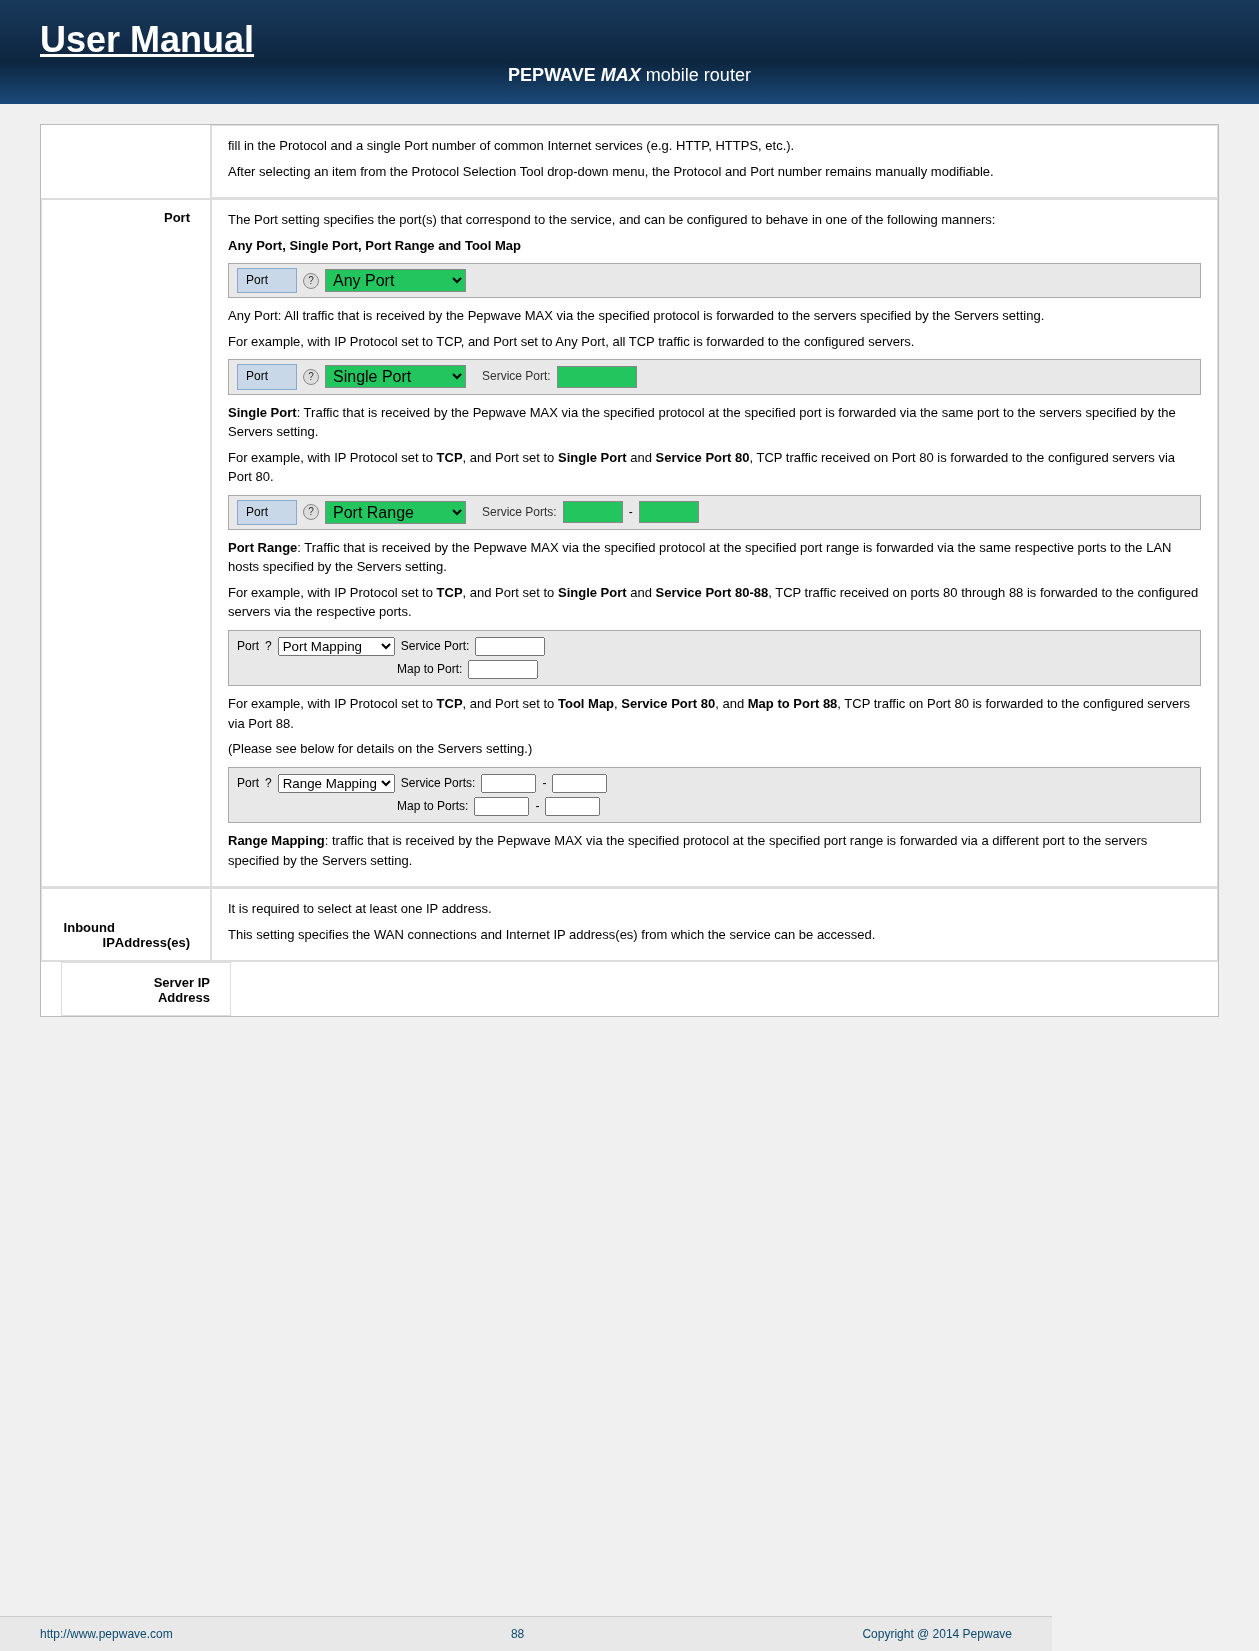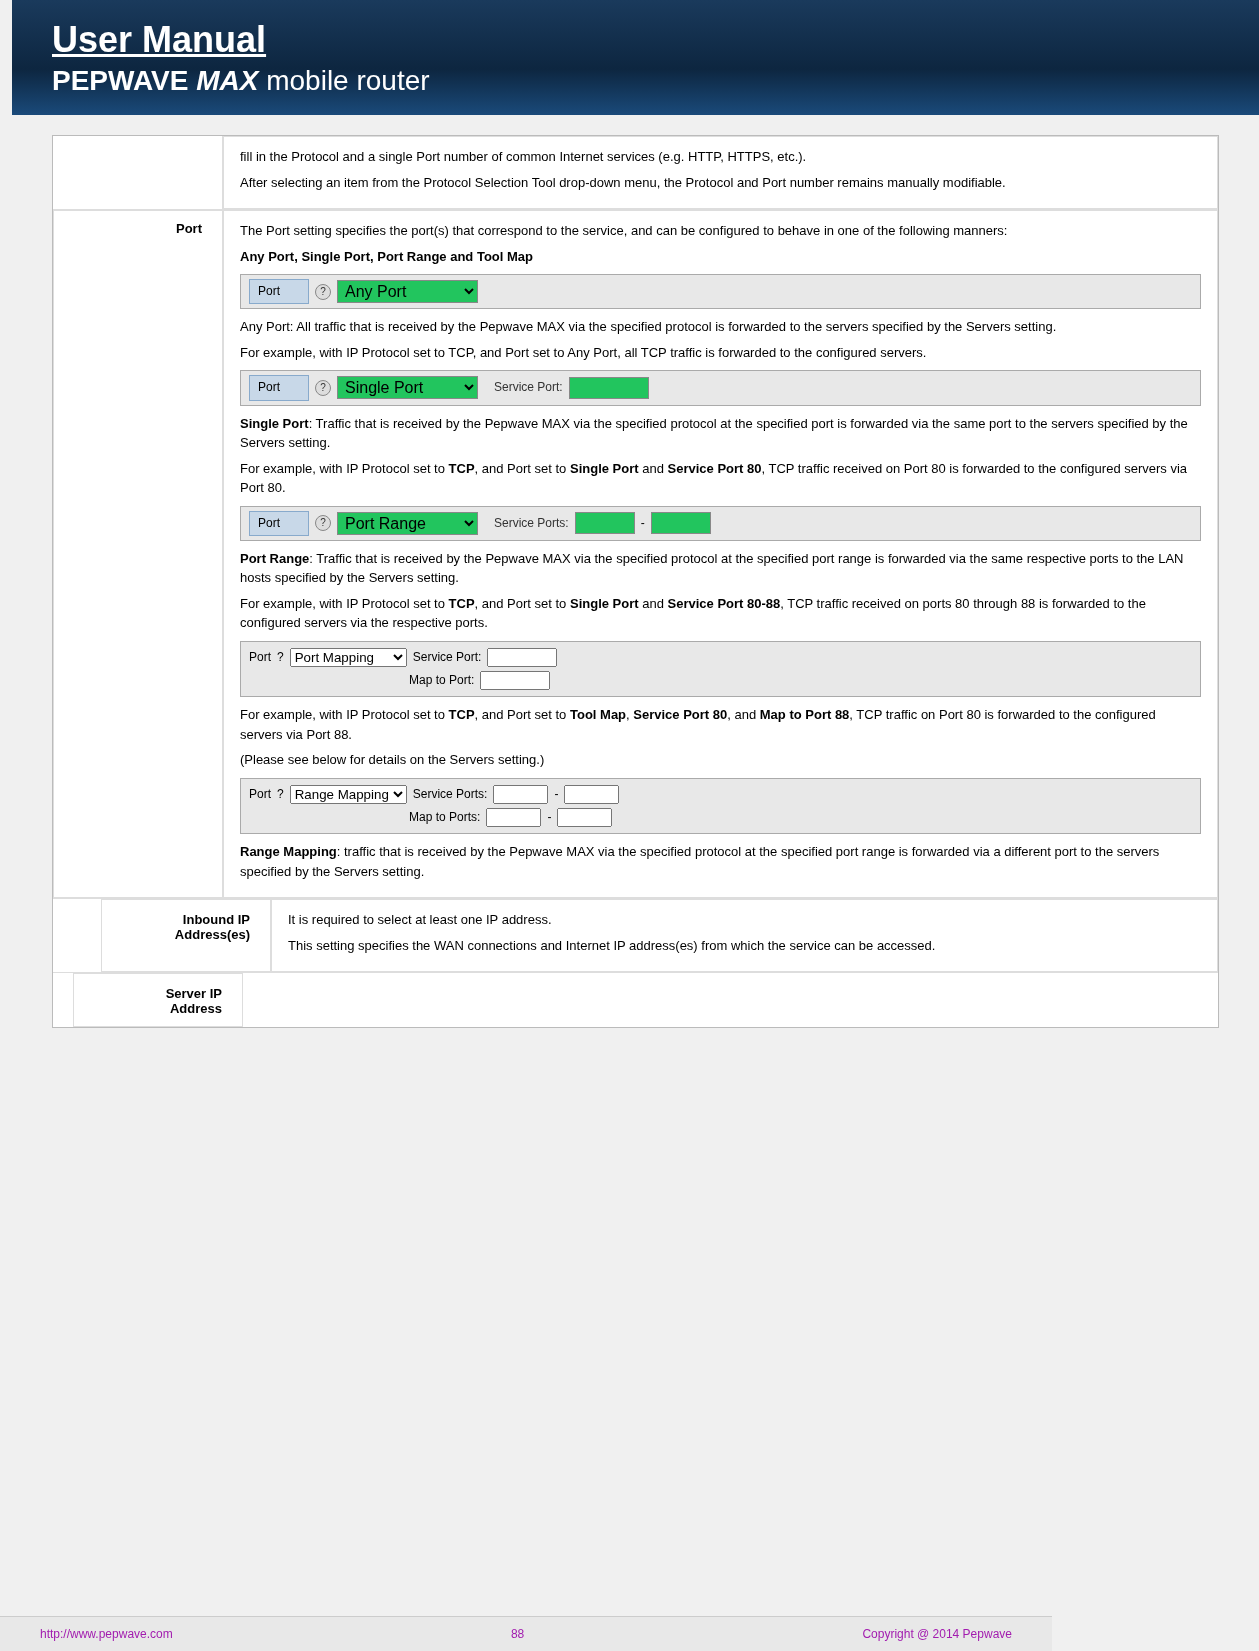--- a/index.html
+++ b/index.html
@@ -18,23 +18,24 @@
       color: white;
     }
     .header-title {
       font-size: 36px;
       font-weight: bold;
       color: white;
       text-decoration: underline;
       line-height: 1.2;
     }
     .header-subtitle {
-      font-size: 28px;
+      font-size: 18px;
       color: white;
       margin-top: 4px;
+      text-align: center;
     }
     .header-subtitle .pepwave {
       font-weight: bold;
     }
     .header-subtitle .max {
       font-weight: bold;
       font-style: italic;
     }
 
     
@@ -110,29 +111,28 @@
       bottom: 0;
       left: 0;
       width: 1052px;
       background: #e8e8e8;
       border-top: 1px solid #ccc;
       padding: 10px 40px;
       display: flex;
       justify-content: space-between;
       align-items: center;
       font-size: 12px;
-      color: #a21caf;
+      color: #0c4a6e;
     }
 
     .page-wrapper {
       min-height: 1651px;
       background: #f0f0f0;
       position: relative;
       padding-bottom: 50px;
-      padding-left: 12px;
     }
     .section-label {
       width: 170px;
       min-width: 170px;
       font-weight: bold;
       text-align: right;
       padding: 10px 20px 10px 10px;
       border: 1px solid #ddd;
       background: white;
       vertical-align: top;
@@ -301,21 +301,21 @@
         </div>
 
         <p>
           <strong>Range Mapping</strong><span>: traffic that is received by the Pepwave MAX via the specified protocol at the specified port range is forwarded via a different port to the servers specified by the Servers setting.</span>
         </p>
 
       </div>
     </div>
 
     <div class="row-wrapper">
-      <div class="section-label" style="display:flex; flex-direction:column; align-items:flex-end; justify-content:flex-start; padding-top:12px;margin-left:48px;">
+      <div class="section-label" style="display:flex; flex-direction:row; align-items:flex-end; justify-content:flex-start; padding-top:12px;">
         <div>Inbound IP</div>
         <div>Address(es)</div>
       </div>
       <div class="section-content">
         <p>It is required to select at least one IP address.</p>
         <p>This setting specifies the WAN connections and Internet IP address(es) from which the service can be accessed.</p>
       </div>
     </div>
 
     <div class="row-wrapper">

